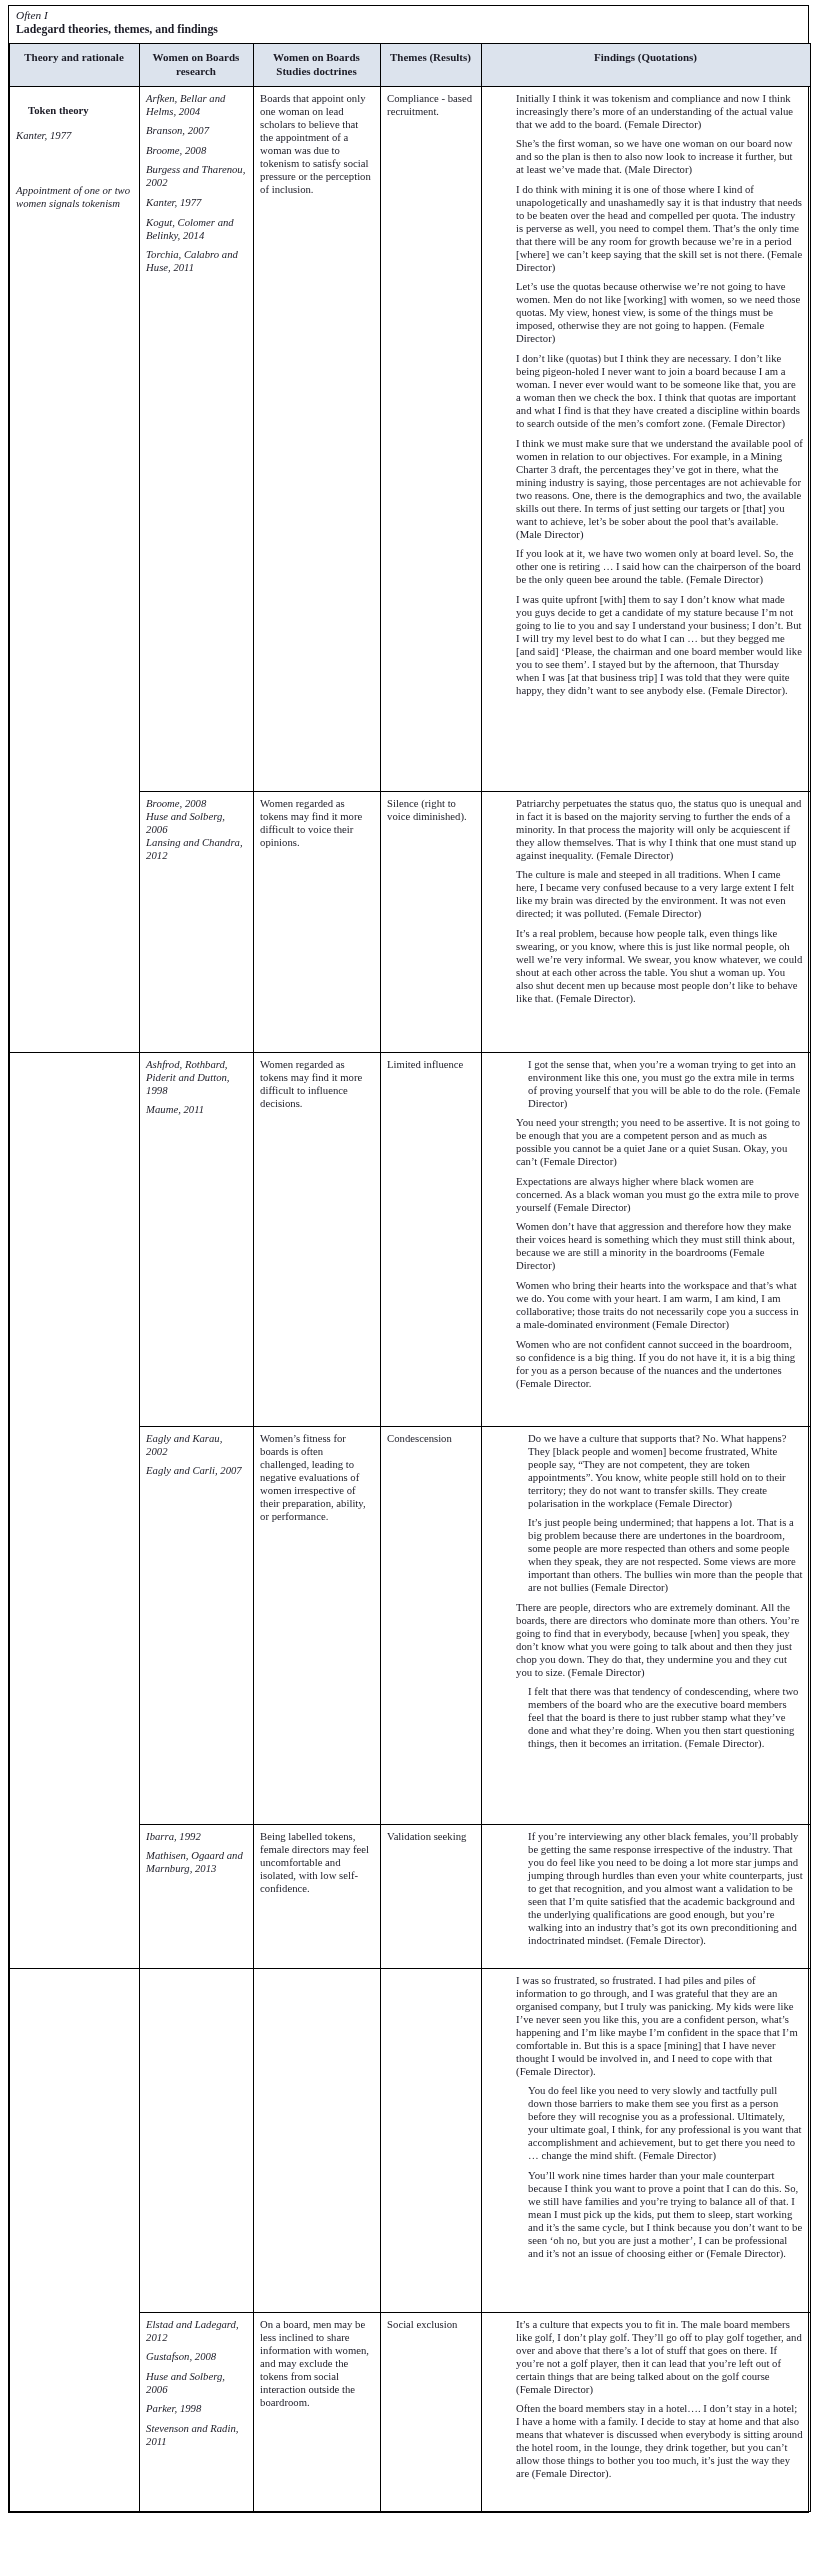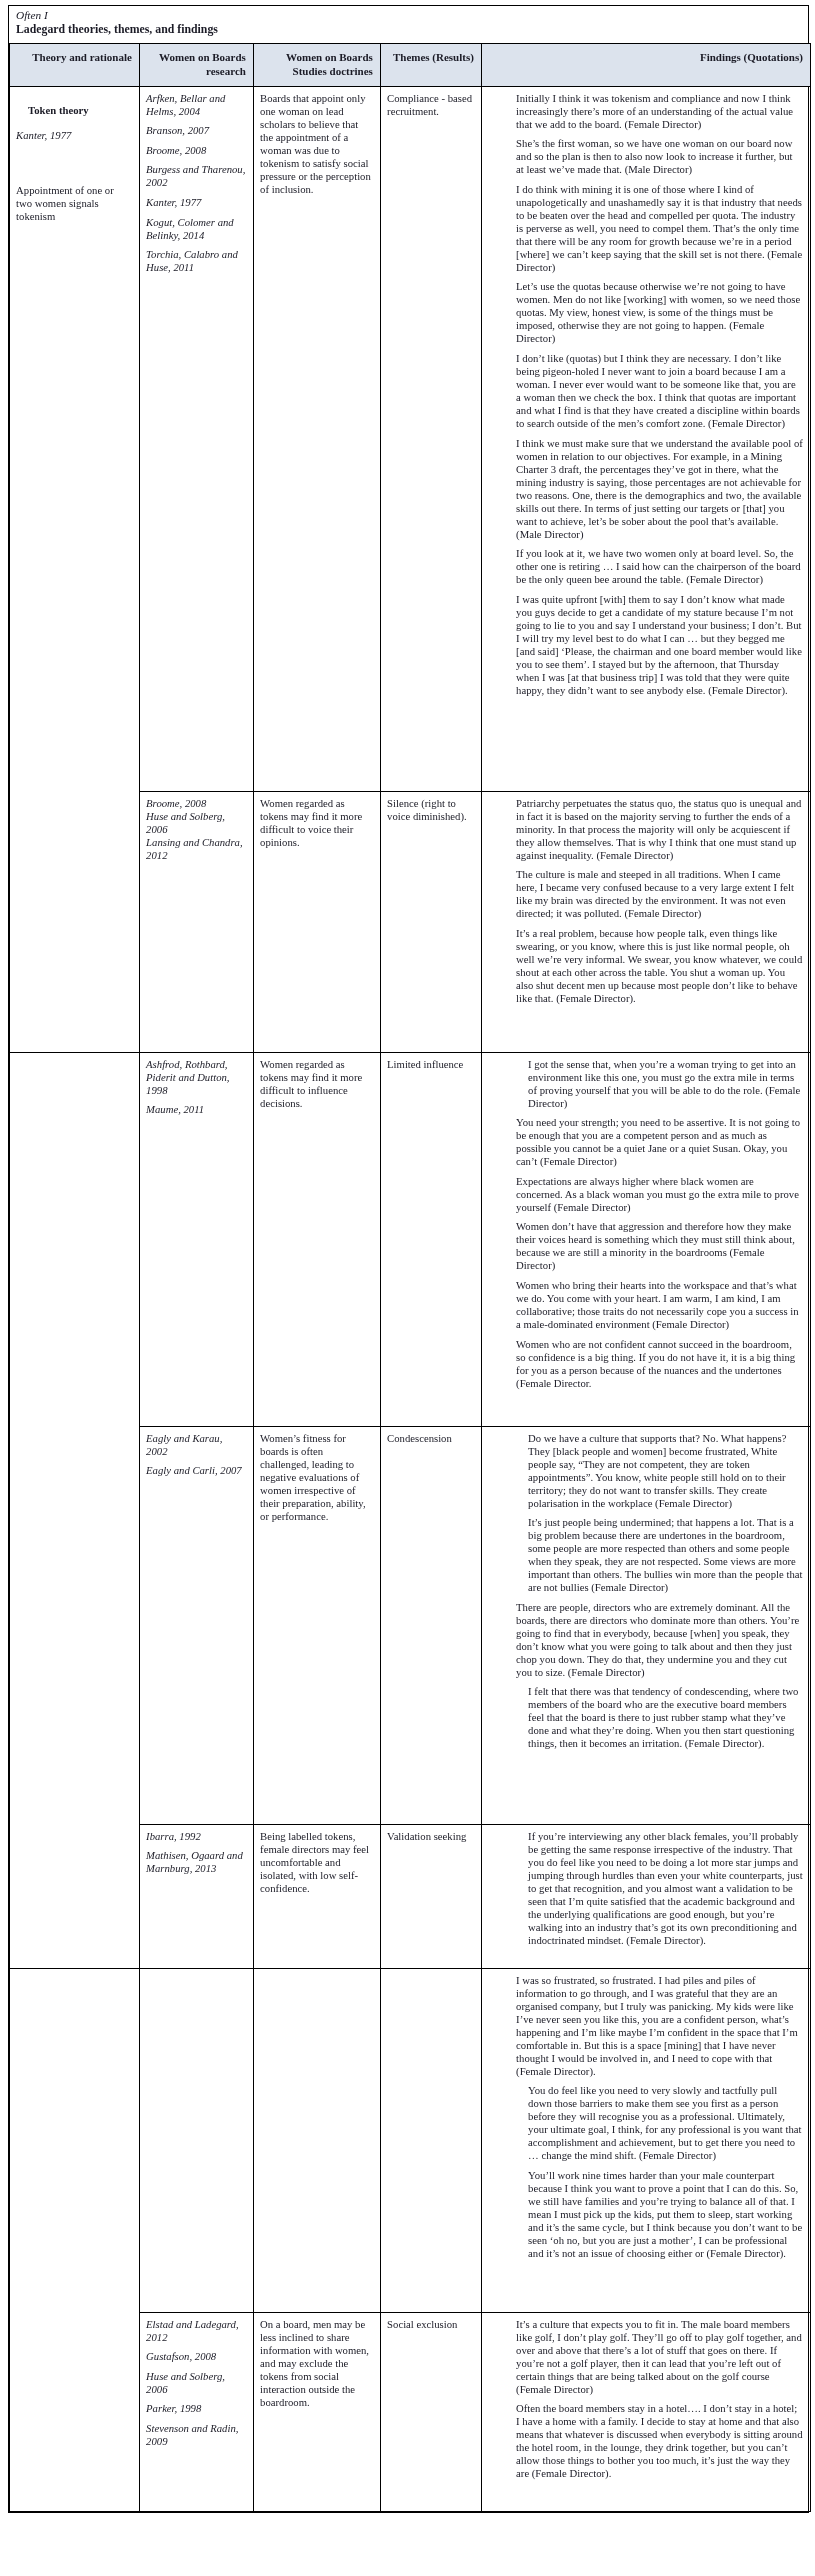--- a/index.html
+++ b/index.html
@@ -4,28 +4,28 @@
 <style>
   html,body{margin:0;padding:0;background:#fff;}
   body{font-family:"Liberation Serif","DejaVu Serif",serif;color:#1b1b26;}
   .sheet{width:816px;box-sizing:border-box;padding:4.7px 7.5px 17px 7.5px;}
   .tablebox{border:1.9px solid #000;}
   .caption{padding:3.8px 7.5px 2.8px 7.5px;}
   .caption .lab{font-style:italic;font-size:11.3px;margin:0;}
   .caption .ttl{font-weight:bold;font-size:11.8px;margin:0.9px 0 2.8px 0;}
   table{border-collapse:collapse;table-layout:fixed;width:100%;}
   th,td{border:0.9px solid #000;vertical-align:top;padding:4.7px 6.6px;font-size:10.7px;line-height:13px;box-sizing:border-box;}
-  thead th{background:#dce3ed;text-align:right;font-weight:bold;font-size:11px;line-height:14px;padding-top:5.7px;height:43px;}
+  thead th{background:#dce3ed;text-align:center;font-weight:bold;font-size:11px;line-height:14px;padding-top:5.7px;height:43px;}
   
   p{margin:0 0 6.6px 0;}
   .cite{font-style:italic;}
   .tight .cite{margin:0;}
   .theory-name{font-weight:bold;margin:12px;}
   .theory-cite{font-style:italic;margin:0 0 13px 0;}
-  .rationale{margin-top:42px;}
+  .rationale{font-style:italic;margin-top:42px;}
   .q{margin:0 0 6.6px 0;}
   .q:last-child{margin-bottom:0;}
   .it{margin-left:28px;}
   .rm{font-style:normal;margin-left:40px;}
 </style>
 </head>
 <body>
 
 <div class="sheet">
   <div class="tablebox">
@@ -172,21 +172,21 @@
             <p class="q rm">You’ll work nine times harder than your male counterpart because I think you want to prove a point that I can do this. So, we still have families and you’re trying to balance all of that. I mean I must pick up the kids, put them to sleep, start working and it’s the same cycle, but I think because you don’t want to be seen ‘oh no, but you are just a mother’, I can be professional and it’s not an issue of choosing either or (Female Director).</p>
           </td>
         </tr>
 
         <tr style="height:199px">
           <td>
             <p class="cite">Elstad and Ladegard, 2012</p>
             <p class="cite">Gustafson, 2008</p>
             <p class="cite">Huse and Solberg, 2006</p>
             <p class="cite">Parker, 1998</p>
-            <p class="cite">Stevenson and Radin, 2009</p>
+            <p class="cite">Stevenson and Radin, 2011</p>
           </td>
           <td>
               <p>On a board, men may be less inclined to share information with women, and may exclude the tokens from social interaction outside the boardroom.</p>
             </td>
           <td>
               <p>Social exclusion</p>
             </td>
           <td>
             <p class="q it">It’s a culture that expects you to fit in. The male board members like golf, I don’t play golf. They’ll go off to play golf together, and over and above that there’s a lot of stuff that goes on there. If you’re not a golf player, then it can lead that you’re left out of certain things that are being talked about on the golf course (Female Director)</p>
             <p class="q it">Often the board members stay in a hotel…. I don’t stay in a hotel; I have a home with a family. I decide to stay at home and that also means that whatever is discussed when everybody is sitting around the hotel room, in the lounge, they drink together, but you can’t allow those things to bother you too much, it’s just the way they are (Female Director).</p>

